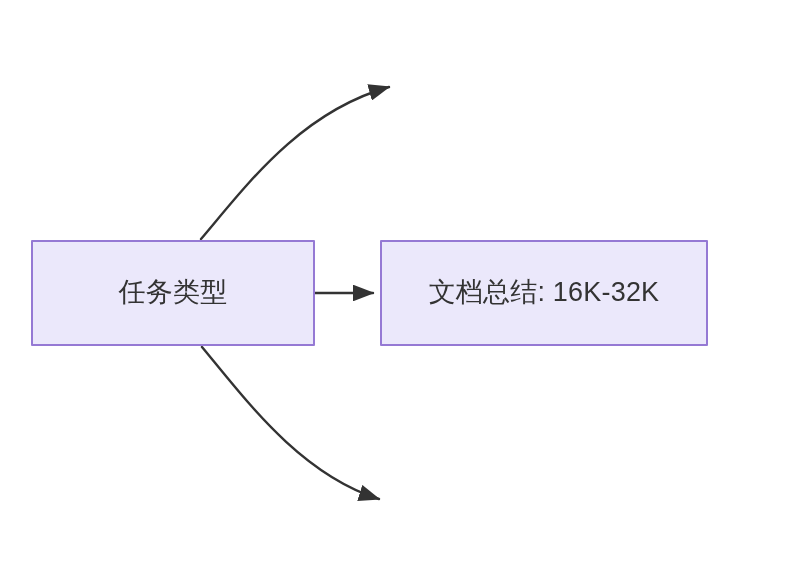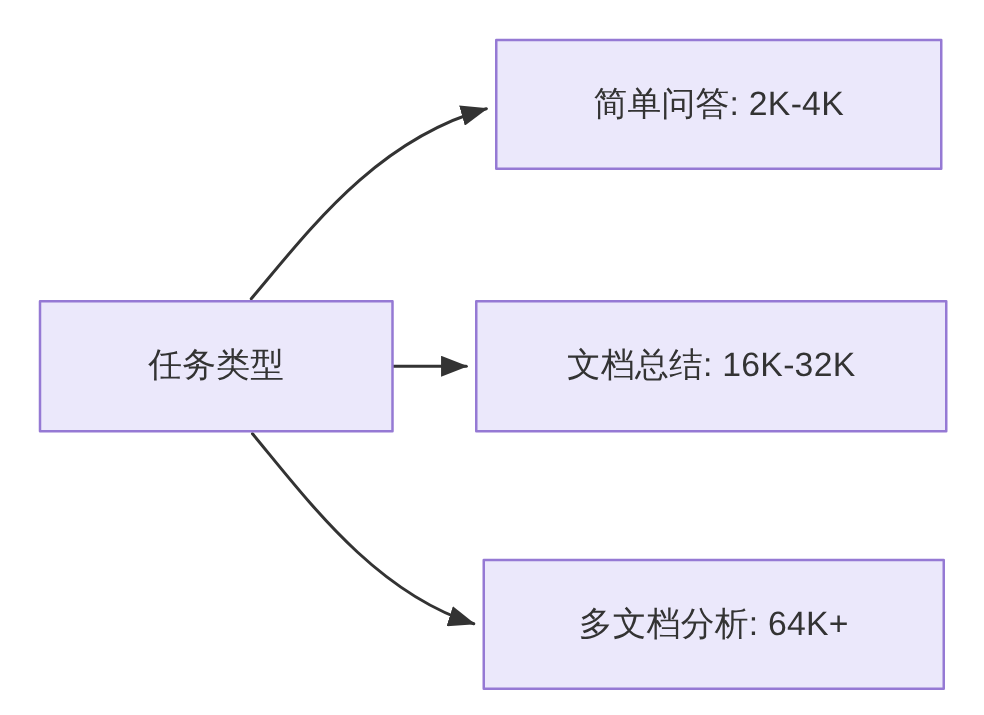--- a/index.html
+++ b/index.html
@@ -39,21 +39,21 @@
     font-size: 27px;
     line-height: 1.15;
     color: #333333;
     letter-spacing: 0.2px;
     white-space: nowrap;
     text-align: center;
   }
   
   #node-root   { left: 31px;  top: 240px; width: 284px; height: 106px; }
   #node-simple { left: 396px; top: 31px;  width: 358px; height: 105px; }
-  #node-doc    { left: 380px; top: 240px; width: 378px; height: 106px; }
+  #node-doc    { left: 380px; top: 240px; width: 328px; height: 106px; }
   #node-multi  { left: 386px; top: 447px; width: 370px; height: 105px; }
 </style>
 </head>
 <body>
 
 <div id="canvas">
 
   <svg id="edge-layer" viewBox="0 0 787 572" width="787" height="572" xmlns="http://www.w3.org/2000/svg">
     <defs>
       <marker id="arrowhead" markerWidth="9" markerHeight="7" refX="8.4" refY="3.5" orient="auto" markerUnits="strokeWidth">
@@ -65,25 +65,19 @@
 
     <path d="M 282 293 L 373 293" fill="none" stroke="#333333" stroke-width="2.4" stroke-linecap="round" marker-end="url(#arrowhead)"></path>
 
     <path d="M 202 347 C 246 400 300 474 379 499" fill="none" stroke="#333333" stroke-width="2.4" stroke-linecap="round" marker-end="url(#arrowhead)"></path>
   </svg>
 
   <div class="node" id="node-root">
     <span class="node-label">任务类型</span>
   </div>
 
-  <div class="node" id="node-simple">
-    <span class="node-label">简单问答: 2K-4K</span>
-  </div>
 
   <div class="node" id="node-doc">
     <span class="node-label">文档总结: 16K-32K</span>
   </div>
 
-  <div class="node" id="node-multi">
-    <span class="node-label">多文档分析: 64K+</span>
-  </div>
 
 </div>
 
 </body></html>

